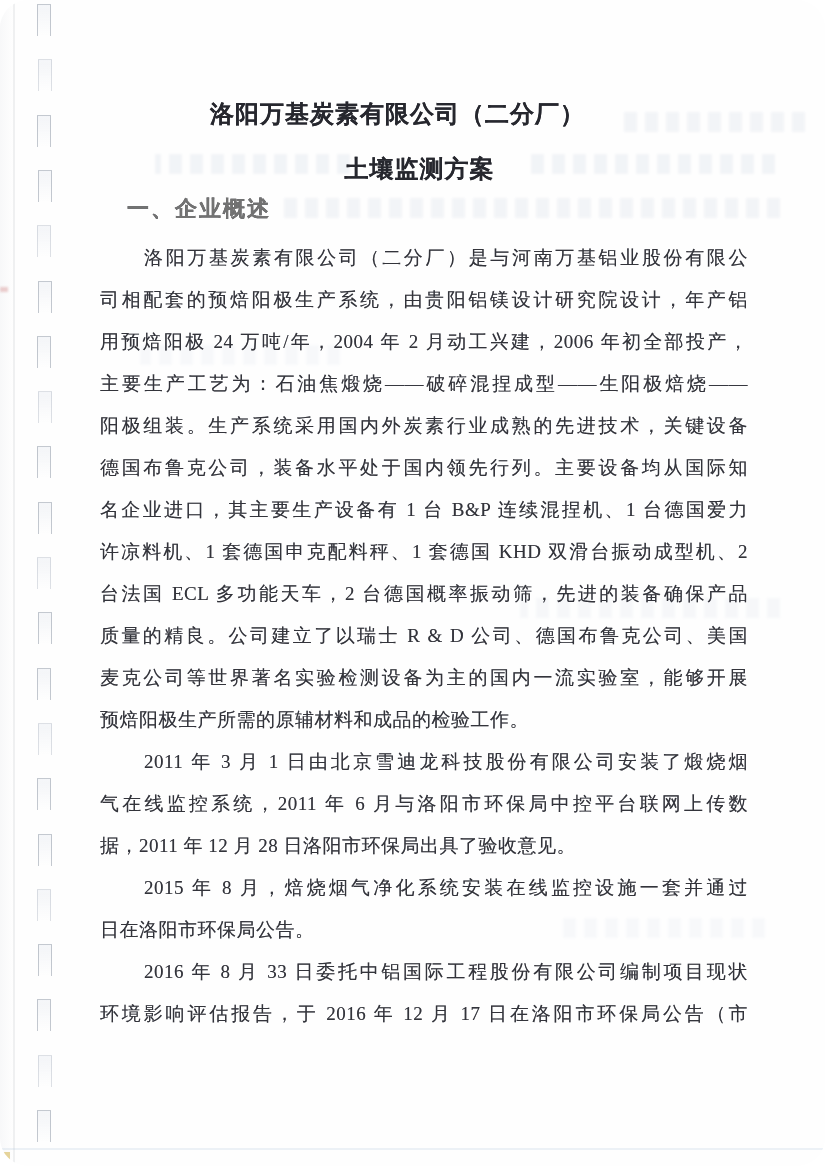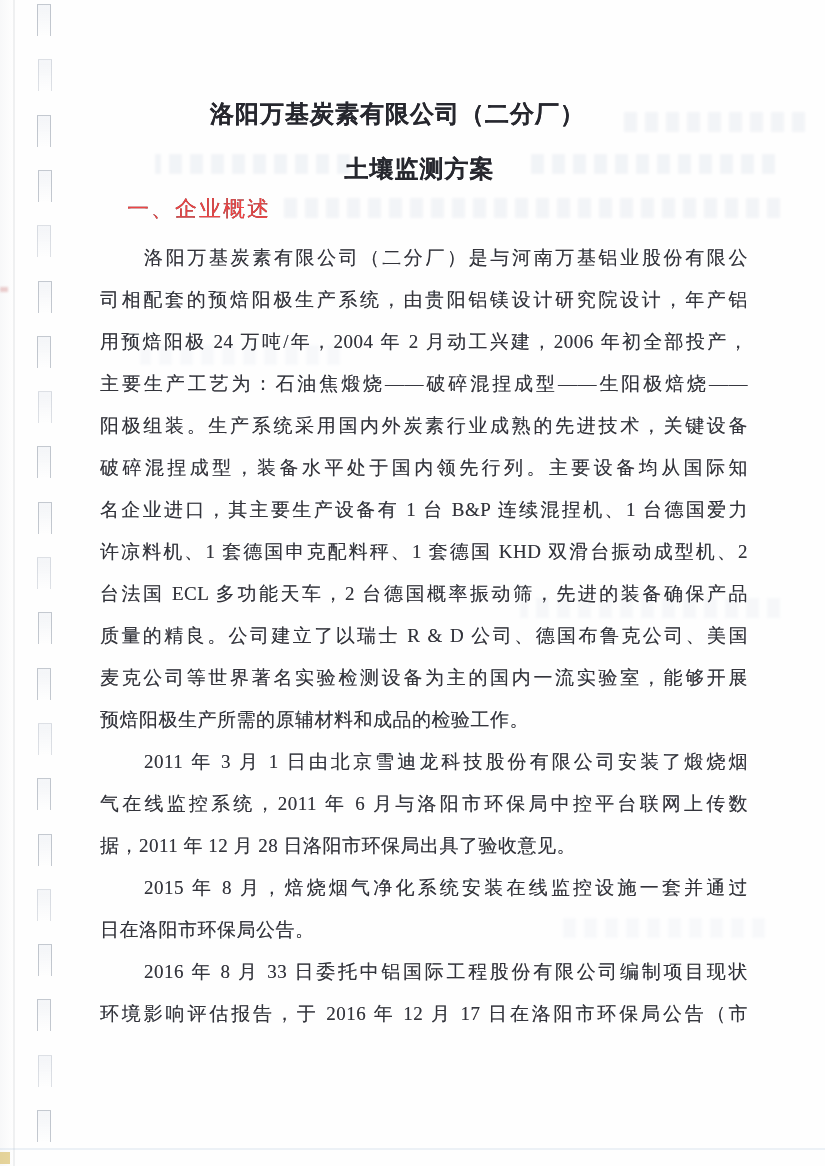--- a/index.html
+++ b/index.html
@@ -8,20 +8,21 @@
     background: #ffffff;
   }
   .page {
     position: relative;
     width: 825px;
     height: 1166px;
     background: #fefefe;
     overflow: hidden;
     font-family: "Liberation Serif", "DejaVu Serif", serif;
     color: #34353c;
+    border-radius: 28px;
   }
   
   .page-edge-shadow {
     position: absolute;
     left: 13px; top: 0; bottom: 0;
     width: 2px;
     background: rgba(110,115,130,0.10);
   }
   .page-edge-tint {
     position: absolute;
@@ -51,23 +52,23 @@
     text-shadow: 0 0 0.5px #3a3b42;
     white-space: nowrap;
   }
   .title-main { top: 98px; }
   .title-sub  { top: 153px; padding-left: 44px; }
   .section-heading {
     position: absolute;
     top: 194px;
     left: 127px;
     font-size: 22px;
-    font-weight: 400;
+    font-weight: 700;
     letter-spacing: 2px;
-    color: #ef4444;
+    color: #737373;
     text-shadow: 0 0 0.5px #3a3b42;
     white-space: nowrap;
   }
   
   .doc-body {
     position: absolute;
     top: 237px;
     left: 100px;
     width: 648px;
   }
@@ -164,21 +165,21 @@
   <div class="title-main">洛阳万基炭素有限公司（二分厂）</div>
   <div class="title-sub">土壤监测方案</div>
   <div class="section-heading">一、企业概述</div>
 
   <div class="doc-body">
       <div class="line first">洛阳万基炭素有限公司（二分厂）是与河南万基铝业股份有限公</div>
       <div class="line">司相配套的预焙阳极生产系统，由贵阳铝镁设计研究院设计，年产铝</div>
       <div class="line">用预焙阳极 24 万吨/年，2004 年 2 月动工兴建，2006 年初全部投产，</div>
       <div class="line">主要生产工艺为：石油焦煅烧——破碎混捏成型——生阳极焙烧——</div>
       <div class="line">阳极组装。生产系统采用国内外炭素行业成熟的先进技术，关键设备</div>
-      <div class="line">破碎混捏成型，装备水平处于国内领先行列。主要设备均从国际知</div>
+      <div class="line">德国布鲁克公司，装备水平处于国内领先行列。主要设备均从国际知</div>
       <div class="line">名企业进口，其主要生产设备有 1 台 B&amp;P 连续混捏机、1 台德国爱力</div>
       <div class="line">许凉料机、1 套德国申克配料秤、1 套德国 KHD 双滑台振动成型机、2</div>
       <div class="line">台法国 ECL 多功能天车，2 台德国概率振动筛，先进的装备确保产品</div>
       <div class="line">质量的精良。公司建立了以瑞士 R &amp; D 公司、德国布鲁克公司、美国</div>
       <div class="line">麦克公司等世界著名实验检测设备为主的国内一流实验室，能够开展</div>
       <div class="line para-end">预焙阳极生产所需的原辅材料和成品的检验工作。</div>
       <div class="line first">2011 年 3 月 1 日由北京雪迪龙科技股份有限公司安装了煅烧烟</div>
       <div class="line">气在线监控系统，2011 年 6 月与洛阳市环保局中控平台联网上传数</div>
       <div class="line para-end">据，2011 年 12 月 28 日洛阳市环保局出具了验收意见。</div>
       <div class="line first">2015 年 8 月，焙烧烟气净化系统安装在线监控设施一套并通过</div>

